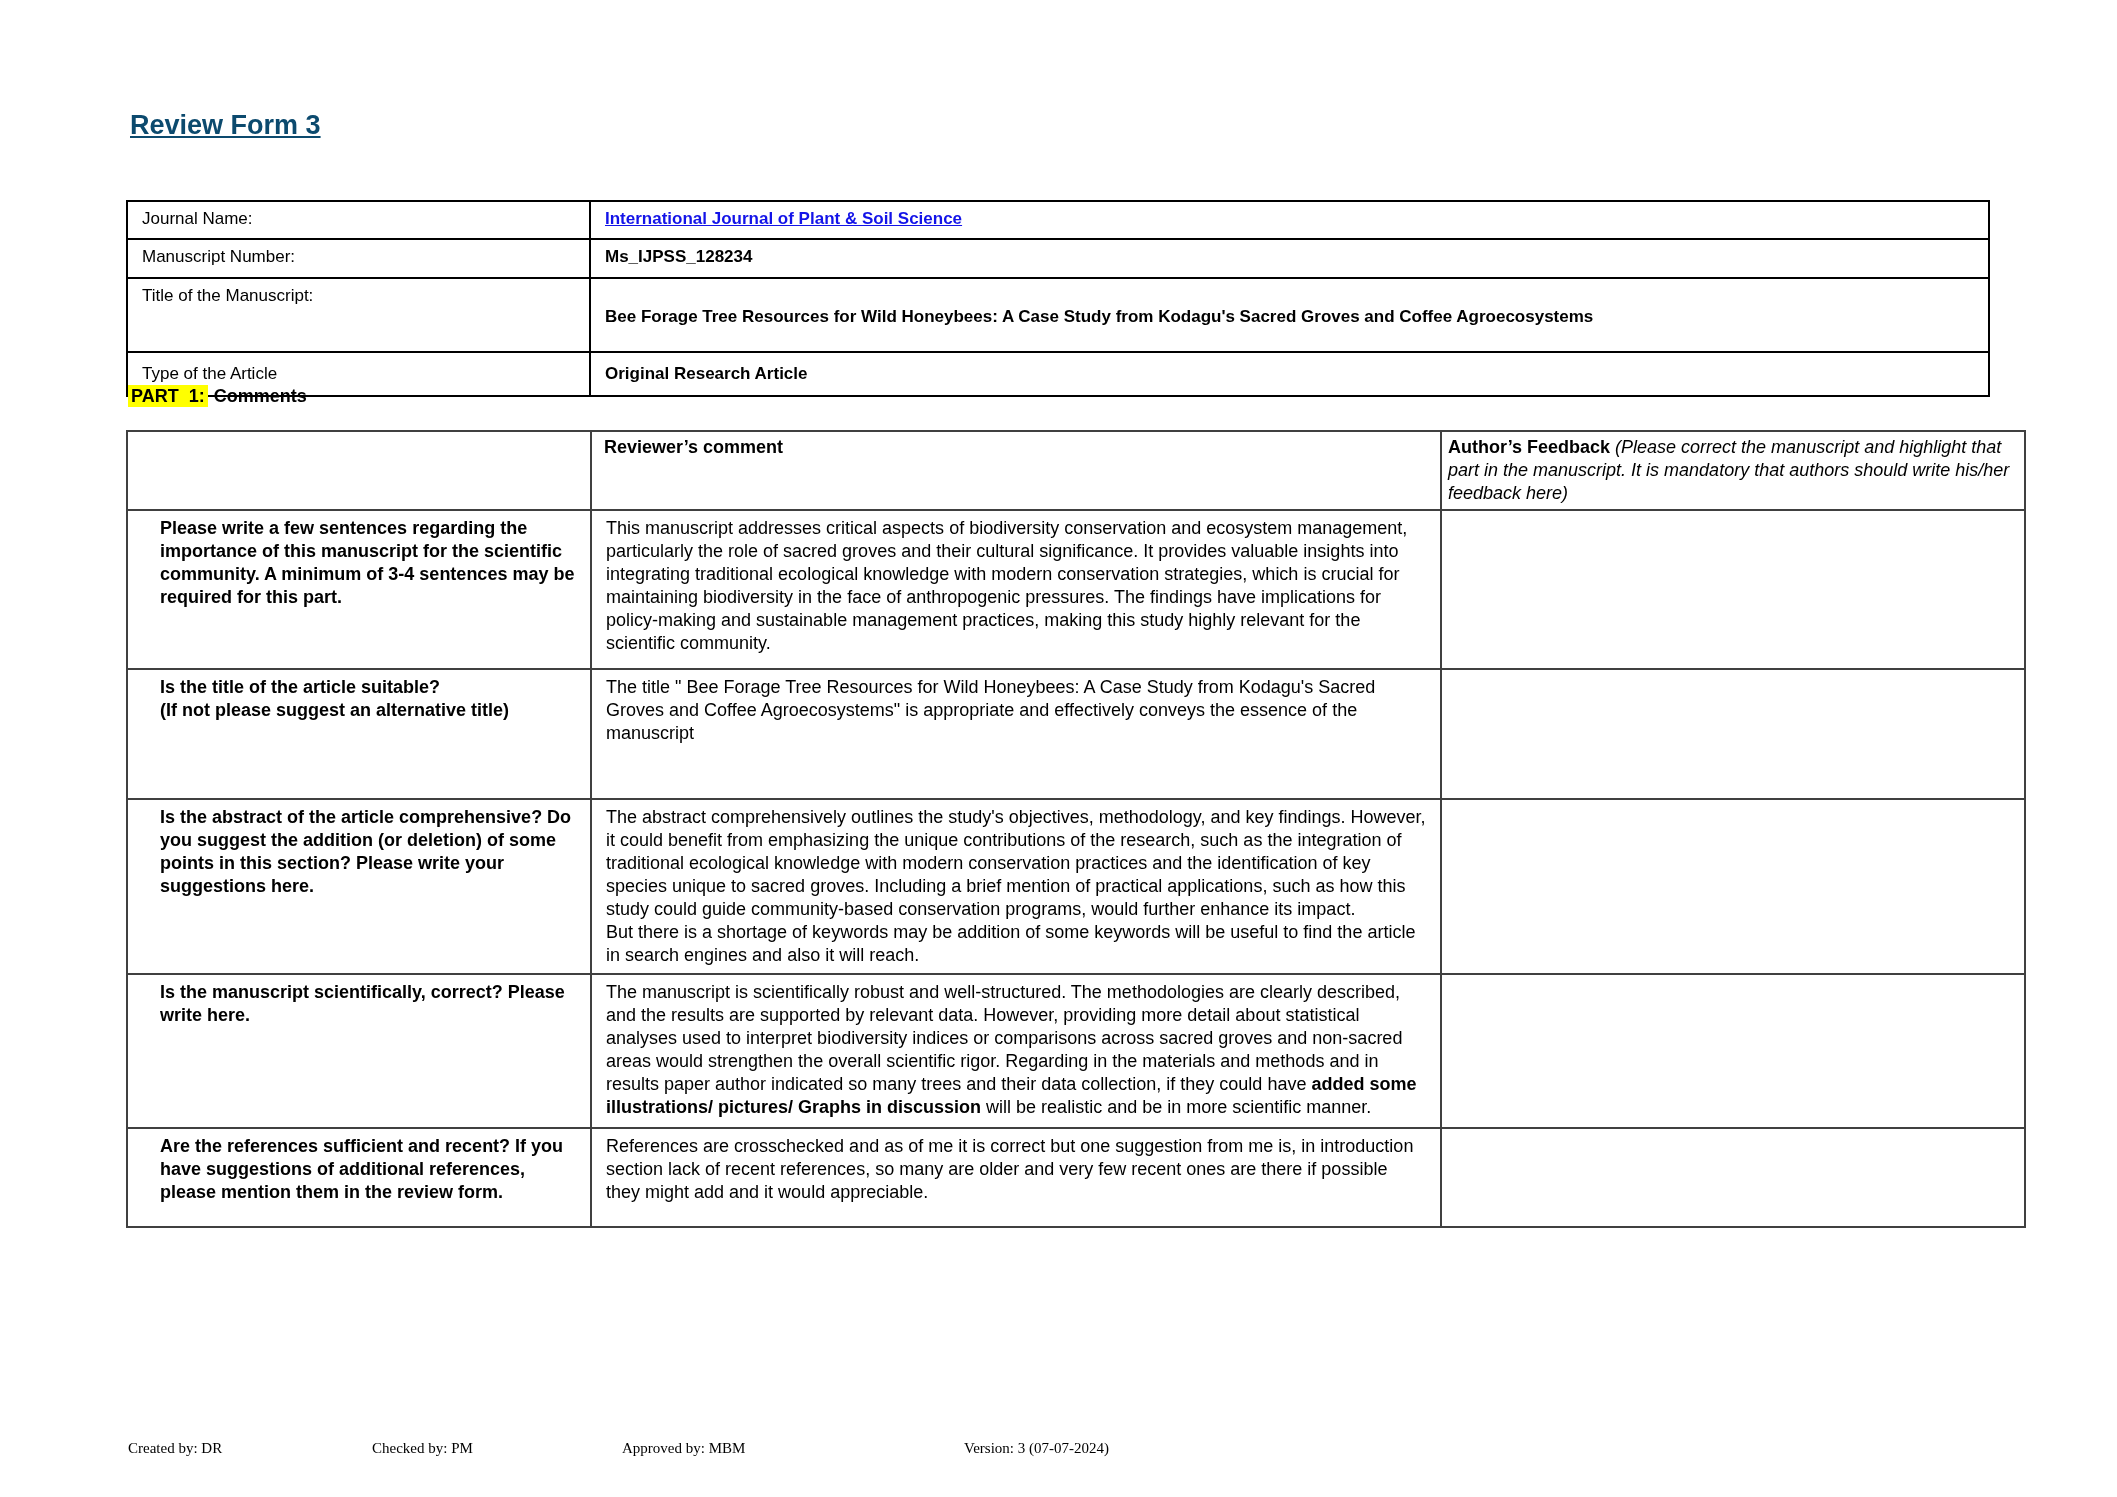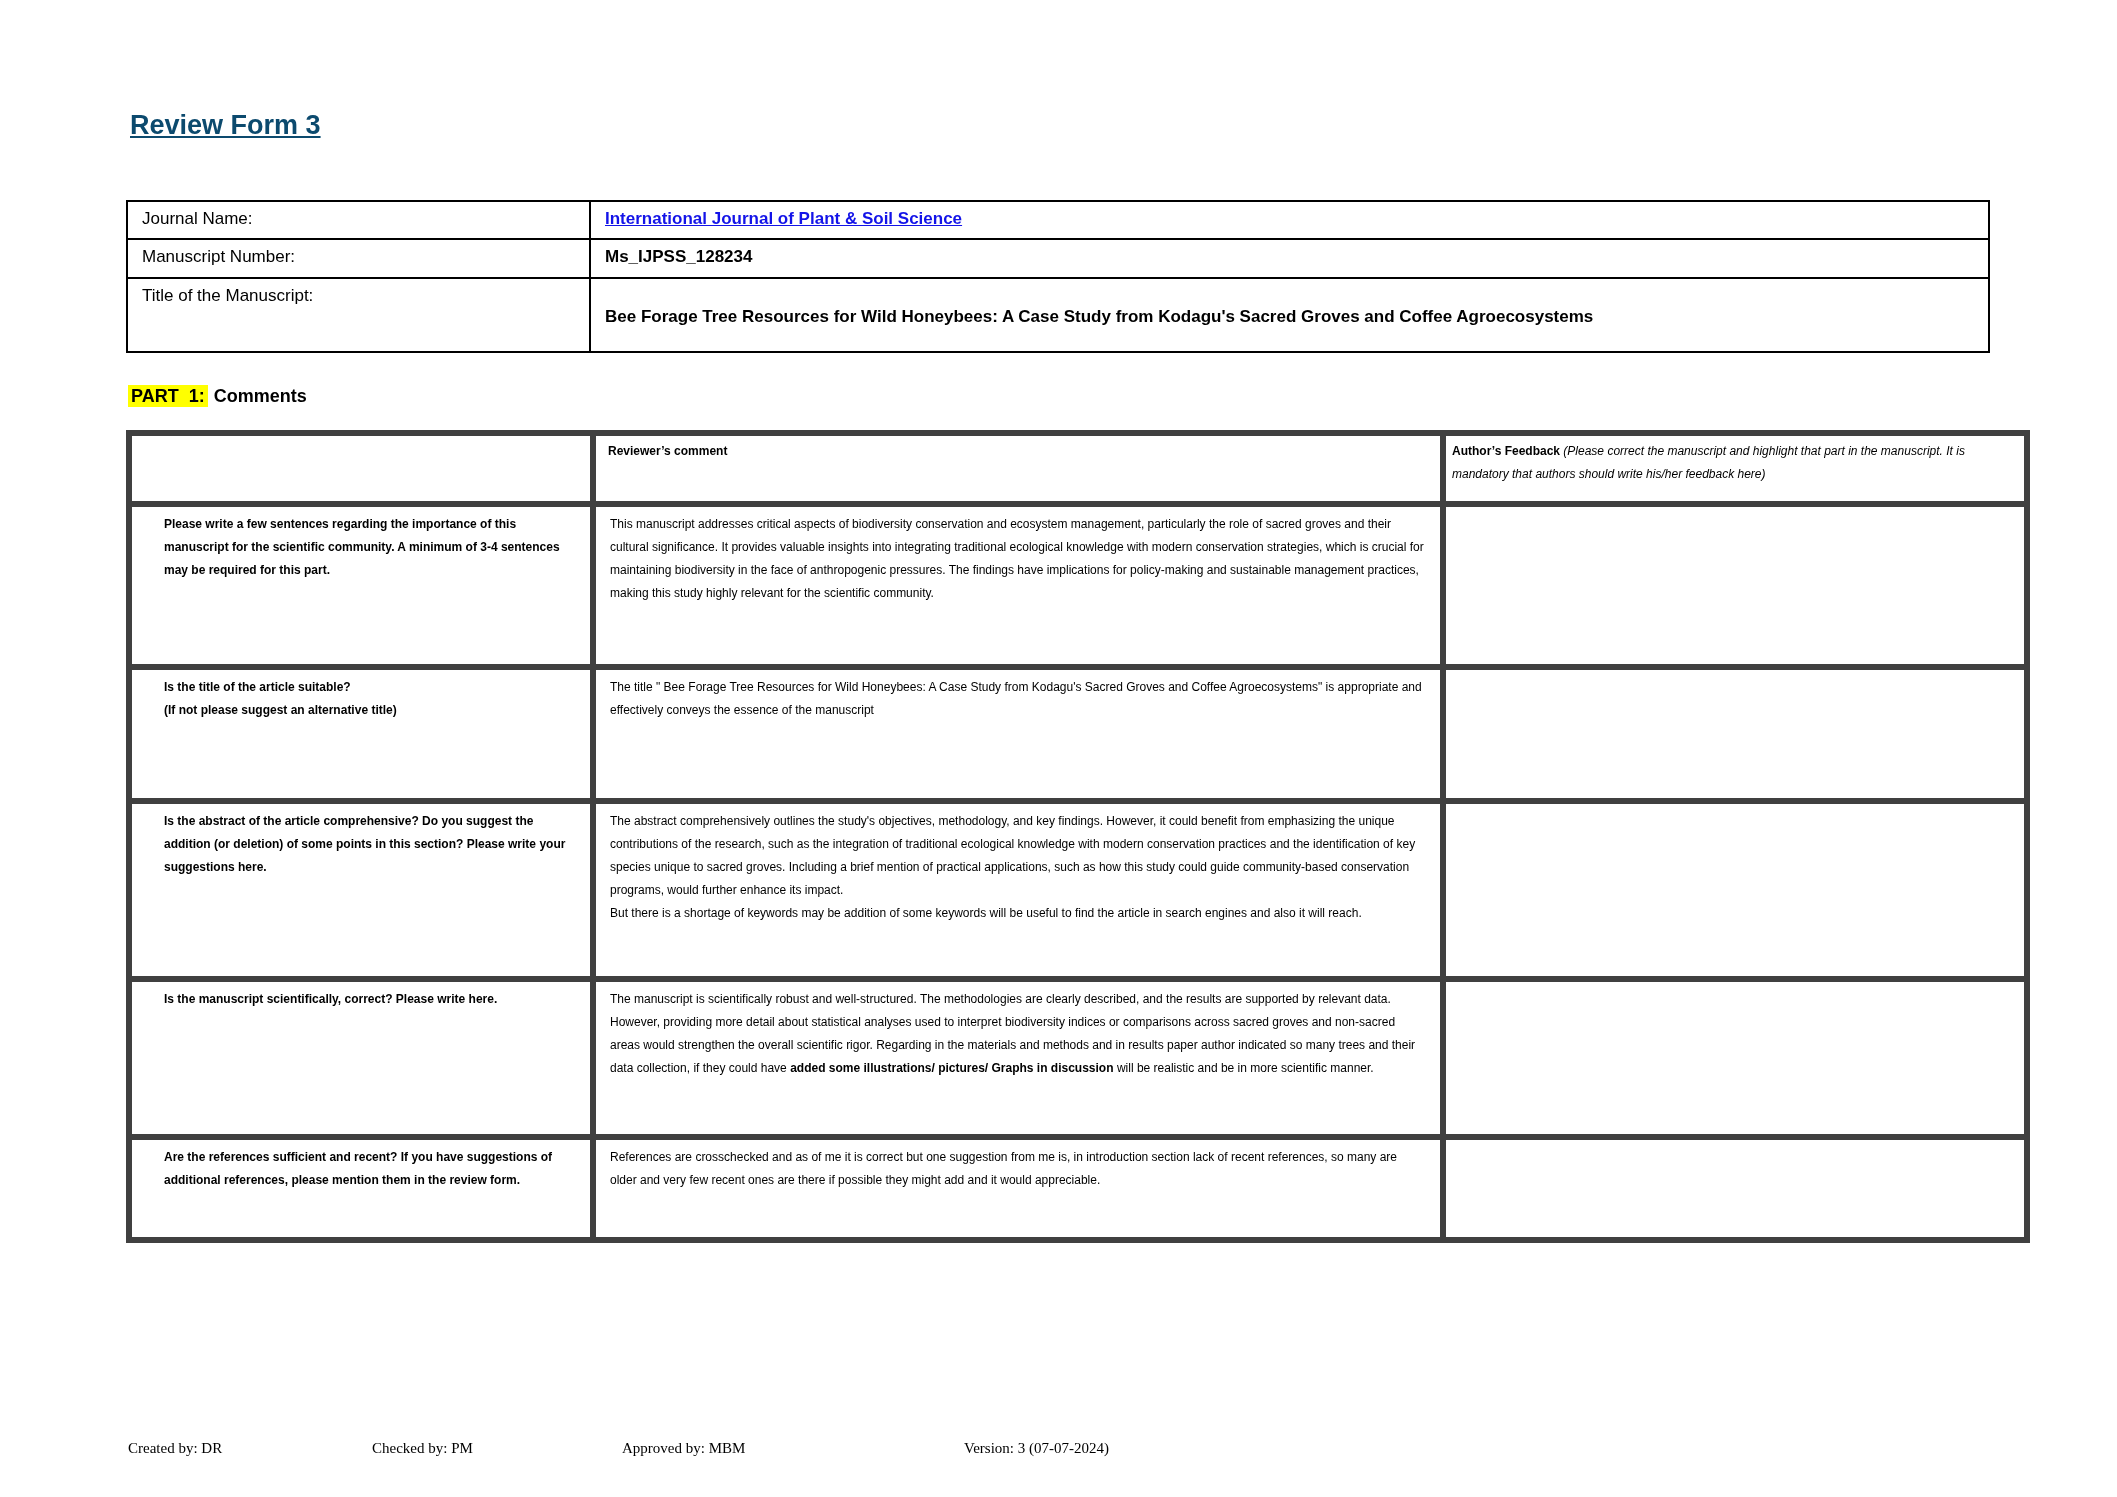--- a/index.html
+++ b/index.html
@@ -34,22 +34,22 @@
   .part-label{margin-left:6px;}
   
   .comments-table{
     position:absolute;left:126px;top:430px;width:1898px;
     border-collapse:collapse;table-layout:fixed;
   }
   .comments-table col.c1{width:464px;}
   .comments-table col.c2{width:850px;}
   .comments-table col.c3{width:584px;}
   .comments-table td{
-    border:6px solid #404040;vertical-align:top;overflow:hidden;
-    font-size:12px;line-height:23px;
+    border:2px solid #404040;vertical-align:top;overflow:hidden;
+    font-size:18px;line-height:23px;
   }
   .comments-table .hdr td{height:57px;}
   .hdr-reviewer{font-weight:bold;padding:4px 12px;}
   .hdr-author{padding:4px 6px;}
   .hdr-author .b{font-weight:bold;}
   .hdr-author .i{font-style:italic;}
   .q-cell{font-weight:bold;padding:6px 12px 6px 32px;white-space:pre-line;}
   .a-cell{padding:6px 14px;white-space:pre-line;}
   .a-cell .bold{font-weight:bold;}
   .fb-cell{cursor:text;}
@@ -81,20 +81,24 @@
     <td>Journal Name:</td>
     <td><span class="link">International Journal of Plant &amp; Soil Science</span></td>
   </tr>
   <tr class="r2">
     <td>Manuscript Number:</td>
     <td class="value">Ms_IJPSS_128234</td>
   </tr>
   <tr class="r3">
     <td>Title of the Manuscript:</td>
     <td class="value vmid">Bee Forage Tree Resources for Wild Honeybees: A Case Study from Kodagu's Sacred Groves and Coffee Agroecosystems</td>
+  </tr>
+  <tr class="r4">
+    <td>Type of the Article</td>
+    <td class="value">Original Research Article</td>
   </tr>
 </tbody>
   </table>
 
 <div class="part-heading">
   <span class="part-badge">PART  1:</span><span class="part-label">Comments</span>
 </div>
 
 <table class="comments-table">
   <colgroup>

